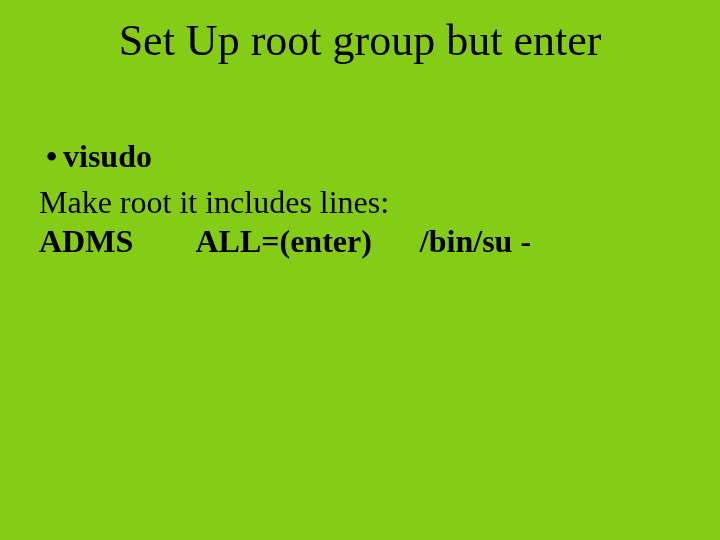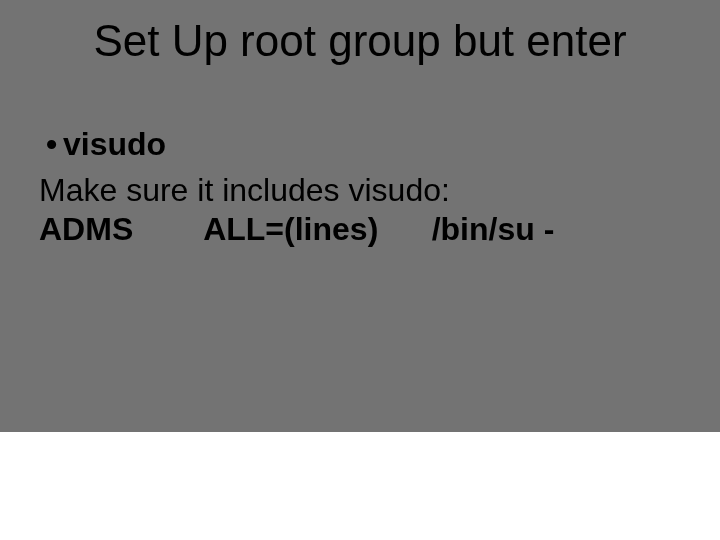--- a/index.html
+++ b/index.html
@@ -3,24 +3,24 @@
 <meta charset="utf-8">
 <style>
   html, body {
     margin: 0;
     padding: 0;
     background: #ffffff;
   }
   .slide {
     position: relative;
     width: 720px;
-    height: 432px;
-    background: #737373;
+    height: 540px;
+    background: #84cc16;
     overflow: hidden;
-    font-family: Liberation Sans, sans-serif;
+    font-family: Liberation Serif, serif;
     color: #000000;
   }
   .title {
     position: absolute;
     top: 18px;
     left: 0;
     width: 720px;
     text-align: center;
     font-size: 44px;
     line-height: 45px;
@@ -31,39 +31,39 @@
     position: absolute;
     left: 39px;
     top: 126px;
     width: 620px;
     font-size: 32px;
     line-height: 36px;
     font-weight: 400;
   }
   .para { margin: 0; }
   .bold { font-weight: 700; }
-  .bullet-para { margin-left: 7px; }
+  .bullet-para { margin-left: 7px; margin-top: 12px; }
   .marker {
     display: inline-block;
     width: 17px;
     font-weight: 700;
   }
   .p-intro { margin-top: 10px; }
   .p-alias { margin-top: 1px; }
   .p-rule  { margin-top: 3px; white-space: pre-wrap; }
 </style>
 </head>
 <body>
 
 <div class="slide">
   <div class="title">
     <div>Set Up root group but enter</div>
   </div>
 
   <div class="body-text">
     <div class="para bold bullet-para"><span class="marker">•</span><span>visudo</span></div>
 
-    <div class="para p-intro">Make sure it includes visudo:</div>
+    <div class="para p-intro">Make root it includes lines:</div>
 
 
-    <div class="para bold p-rule">ADMS        ALL=(lines)      /bin/su -</div>
+    <div class="para bold p-rule">ADMS        ALL=(enter)      /bin/su -</div>
   </div>
 </div>
 
 </body></html>

